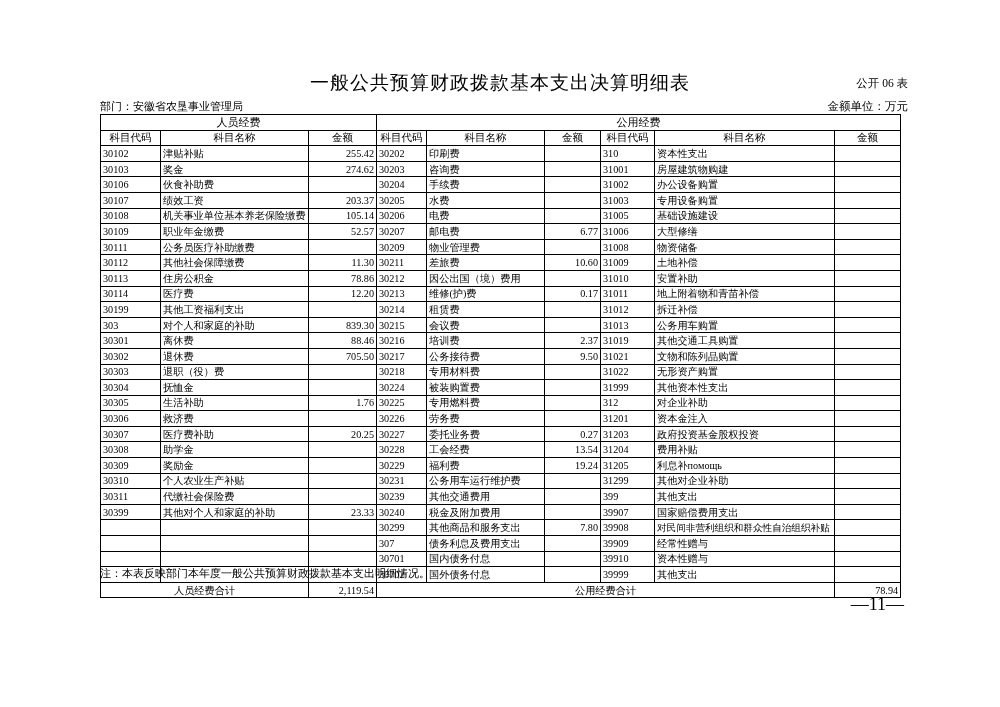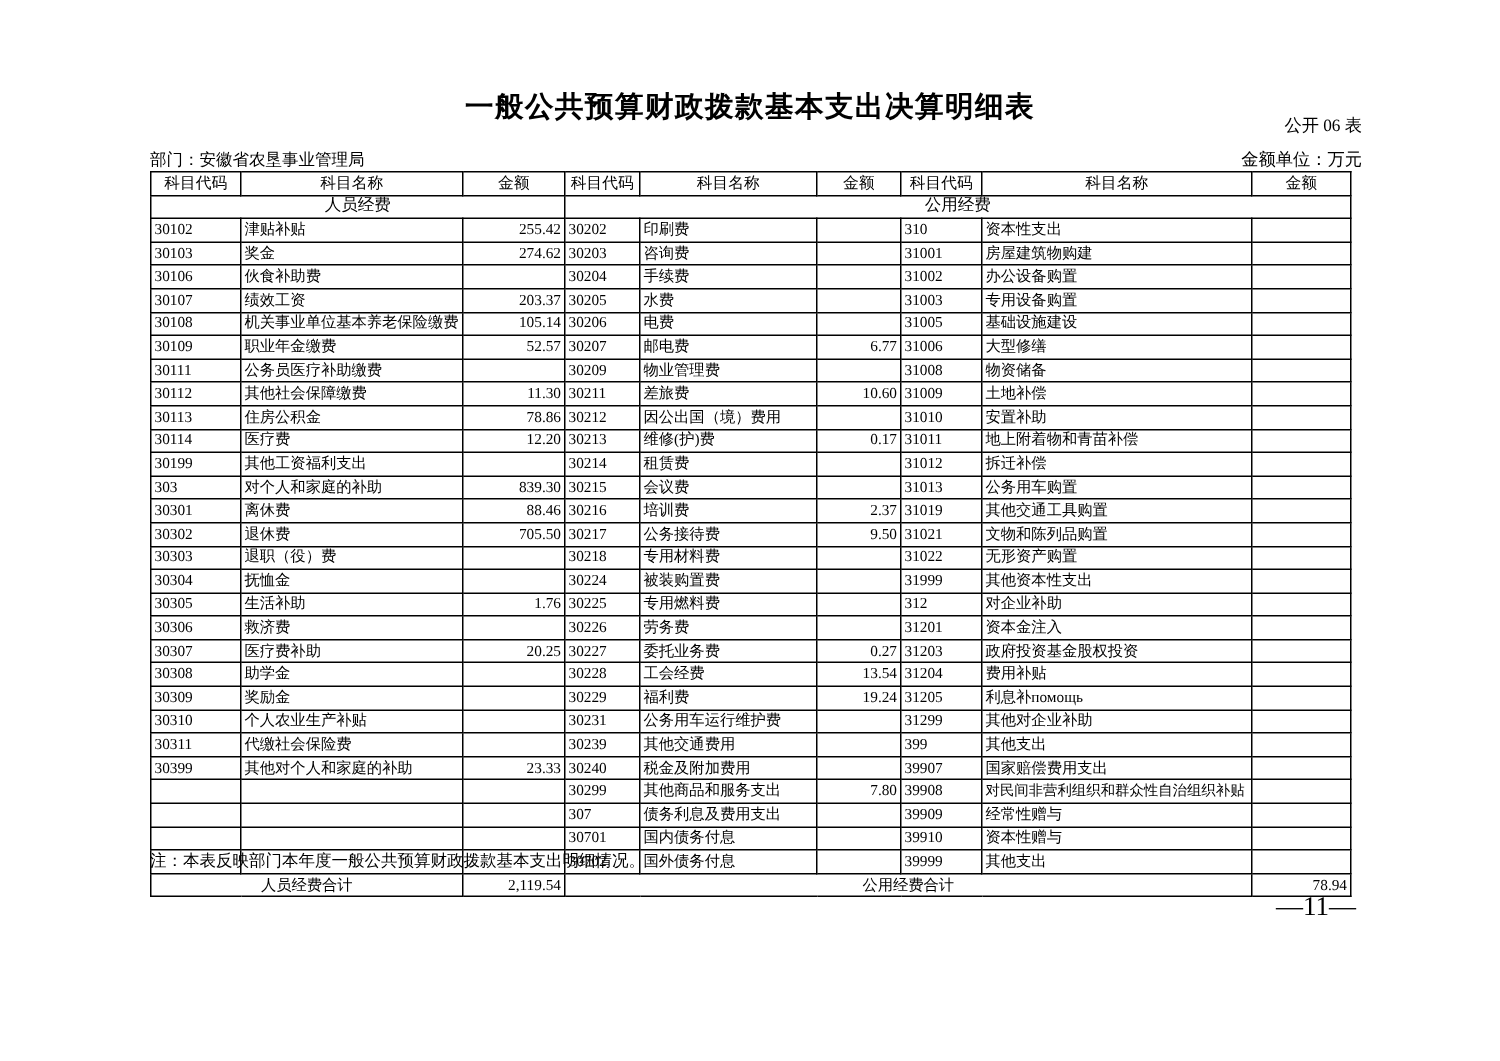--- a/index.html
+++ b/index.html
@@ -16,26 +16,26 @@
     overflow: hidden;
   }
   .page {
     position: absolute;
     left: 0; top: 0;
     width: 1000px;
     height: 707px;
   }
   .doc-title {
     position: absolute;
-    top: 58px;
+    top: 70px;
     left: 0;
     width: 1000px;
     text-align: center;
     font-size: 19px;
-    font-weight: bold;
+    font-weight: normal;
     letter-spacing: 1px;
   }
   .pub-code {
     position: absolute;
     top: 76px;
     right: 92px;
     font-size: 11.5px;
   }
   .dept-line {
     position: absolute;
@@ -130,35 +130,35 @@
       <col style="width:68px">
       <col style="width:50px">
       <col style="width:118px">
       <col style="width:56px">
       <col style="width:54px">
       <col style="width:180px">
       <col style="width:66px">
     </colgroup>
     <tbody id="table-body">
         <tr>
+          <td class="grp-head" colspan="3">人员经费</td>
+          <td class="grp-head" colspan="6">公用经费</td>
+        </tr>
+        <tr>
           <td class="col-head">科目代码</td>
           <td class="col-head">科目名称</td>
           <td class="col-head">金额</td>
           <td class="col-head">科目代码</td>
           <td class="col-head">科目名称</td>
           <td class="col-head">金额</td>
           <td class="col-head">科目代码</td>
           <td class="col-head">科目名称</td>
           <td class="col-head">金额</td>
         </tr>
         <tr>
-          <td class="grp-head" colspan="3">人员经费</td>
-          <td class="grp-head" colspan="6">公用经费</td>
-        </tr>
-        <tr>
           <td class="code">30102</td>
           <td class="name">津贴补贴</td>
           <td class="amt">255.42</td>
           <td class="code">30202</td>
           <td class="name">印刷费</td>
           <td class="amt"></td>
           <td class="code">310</td>
           <td class="name-indent0">资本性支出</td>
           <td class="amt"></td>
         </tr>

